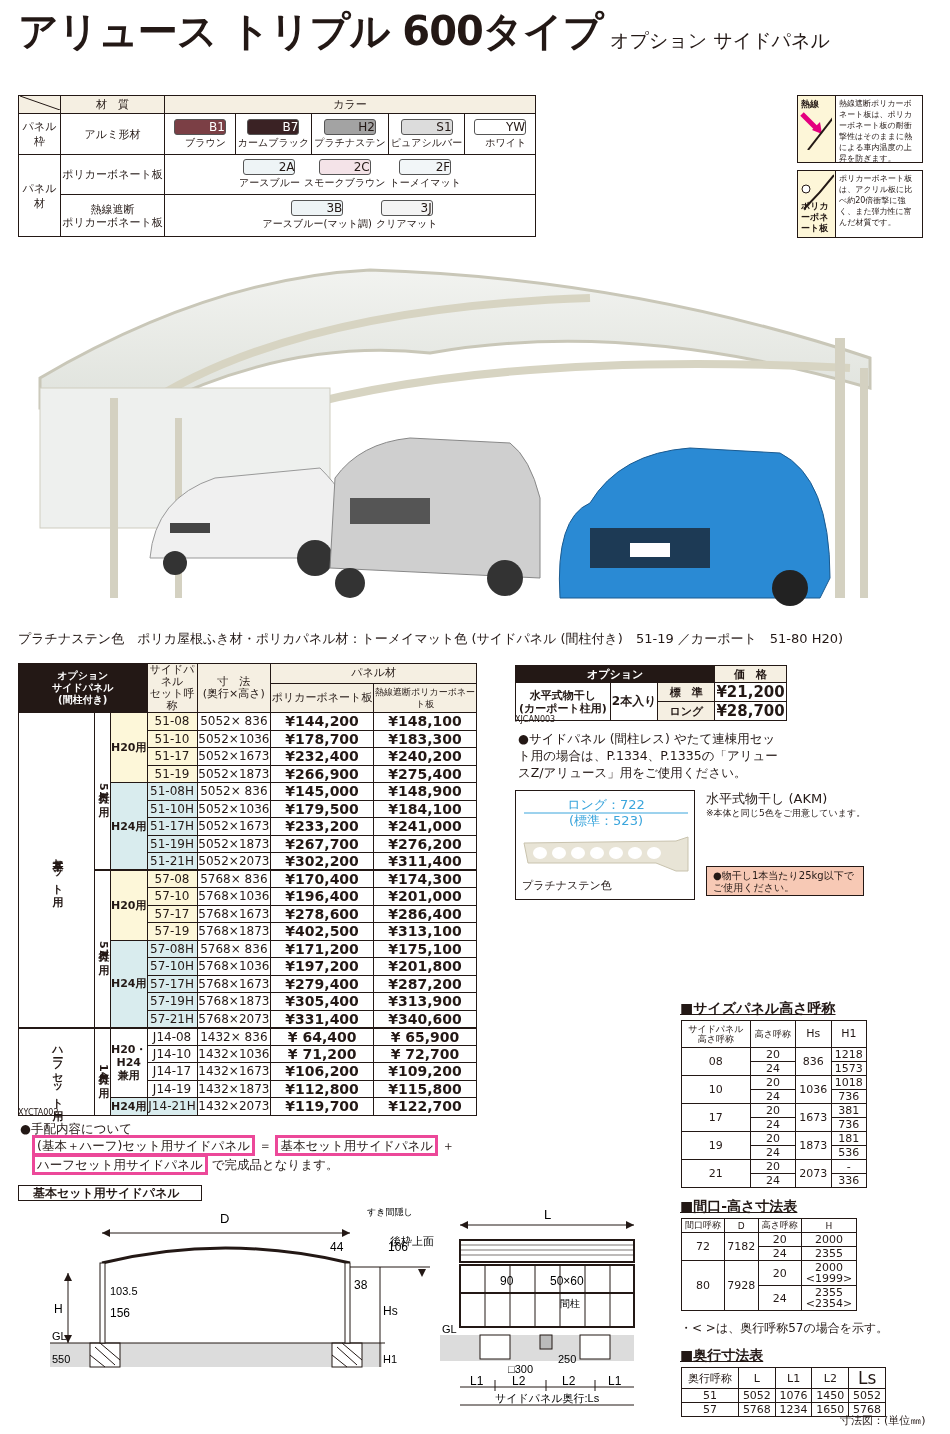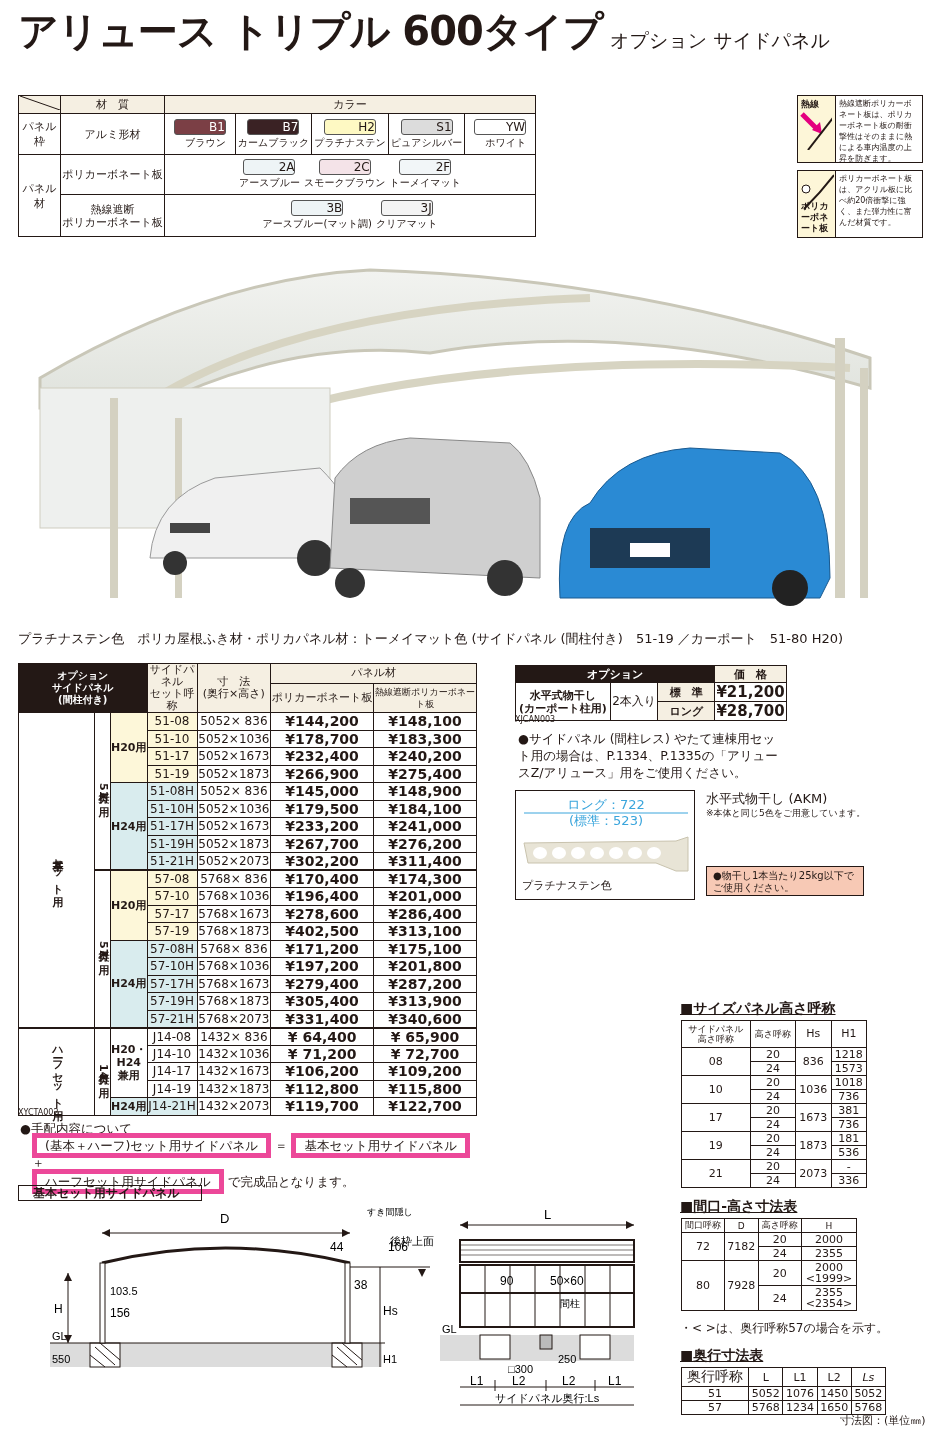--- a/index.html
+++ b/index.html
@@ -28,21 +28,21 @@
 .price-table .blu{background:#d9ecee}
 .price-table .vert{writing-mode:vertical-rl;font-weight:bold;font-size:11px;letter-spacing:0}
 .price-table tr.sep td{border-top:2px solid #231815}
 .code{font-size:8px}
 .opt-table{left:515px;top:665px;width:272px;font-size:12px}
 .opt-table td,.opt-table th{border:1px solid #231815;text-align:center;vertical-align:middle;height:17px}
 .opt-table th.blk{background:#231815;color:#fff;font-size:11px}
 .opt-table th{background:#f5efe2;font-weight:bold;font-size:11px}
 .opt-table .price{font-weight:bold;font-size:15px}
 .note{font-size:12.5px;line-height:17px}
-.boxed{border:5px solid #ec4899;padding:0 8px}
+.boxed{border:3px solid #ec4899;padding:0 2px}
 .akm-box{left:515px;top:790px;width:180px;height:110px;border:1px solid #231815}
 .warn{left:706px;top:866px;width:158px;height:30px;background:#f7c9b5;border:1px solid #231815;font-size:10px;padding:3px 6px;line-height:12px}
 .small-table{font-size:11px}
 .small-table td,.small-table th{border:1px solid #231815;text-align:center;vertical-align:middle;font-weight:normal;padding:0}
 .sec-h{font-size:14px;font-weight:bold;text-decoration:underline;white-space:nowrap}
 .label-box{left:18px;top:1185px;width:184px;height:16px;border:1px solid #231815;font-size:12px;font-weight:bold;padding-left:14px;line-height:15px}
 </style>
 </head>
 <body>
 
@@ -72,21 +72,21 @@
               </span>
             </div>
             <div style="flex: 1 1 0%; border-left: 1px solid rgb(35, 24, 21); display: flex; flex-direction: column; align-items: center; justify-content: center;">
               <span class="sw">
                 <span class="chip" style="background:#3a2224;color:#ffffff">B7</span>
                 <span class="lbl">カームブラック</span>
               </span>
             </div>
             <div style="flex: 1 1 0%; border-left: 1px solid rgb(35, 24, 21); display: flex; flex-direction: column; align-items: center; justify-content: center;">
               <span class="sw">
-                <span class="chip" style="background:#fef9c3;color:#231815">H2</span>
+                <span class="chip" style="background:#a3a3a3;color:#231815">H2</span>
                 <span class="lbl">プラチナステン</span>
               </span>
             </div>
             <div style="flex: 1 1 0%; border-left: 1px solid rgb(35, 24, 21); display: flex; flex-direction: column; align-items: center; justify-content: center;">
               <span class="sw">
                 <span class="chip" style="background:#dcdcdc;color:#231815">S1</span>
                 <span class="lbl">ピュアシルバー</span>
               </span>
             </div>
             <div style="flex: 1 1 0%; border-left: 1px solid rgb(35, 24, 21); display: flex; flex-direction: column; align-items: center; justify-content: center;">
@@ -363,21 +363,21 @@
 
 <table class="abs opt-table">
   <tbody>
       <tr>
     <th class="blk" colspan="3">オプション</th>
     <th style="width:72px">価　格</th>
   </tr>
   <tr>
     <td rowspan="2" style="font-weight:bold;font-size:11px;line-height:13px;white-space:pre-line;width:100px">水平式物干し
 (カーポート柱用)</td>
-    <td rowspan="2" style="font-weight:normal;width:50px">2本入り</td>
+    <td rowspan="2" style="font-weight:bold;width:50px">2本入り</td>
     <th style="width:59px">標　準</th>
     <td class="price">¥21,200</td>
   </tr>
   <tr>
     <th>ロング</th>
     <td class="price">¥28,700</td>
   </tr>
 </tbody>
   </table>
 <div class="abs code" style="left:515px;top:715px">XJCAN003</div>
@@ -506,25 +506,25 @@
 &lt;2354&gt;</td>
       </tr>
     </tbody>
 </table>
 <div class="abs" style="left:680px;top:1320px;font-size:12px">・&lt; &gt;は、奥行呼称57の場合を示す。</div>
 
 <div class="abs sec-h" style="left:680px;top:1347px">■奥行寸法表</div>
 <table class="abs small-table" style="left:681px;top:1367px;width:205px;font-size:11px">
   <thead>
       <tr style="height:13px" id="depth-head">
-        <th style="font-size: 14px;">奥行呼称</th>
+        <th style="font-size: 11px;">奥行呼称</th>
         <th style="font-size: 11px;">L</th>
         <th style="font-size: 11px;">L1</th>
         <th style="font-size: 11px;">L2</th>
-        <th style="font-size: 11px; font-style: italic;">Ls</th>
+        <th style="font-size: 17px;">Ls</th>
       </tr>
     </thead>
   <tbody id="depth-body">
       <tr style="height: 13px;">
         <td>51</td>
         <td>5052</td>
         <td>1076</td>
         <td>1450</td>
         <td>5052</td>
       </tr>

